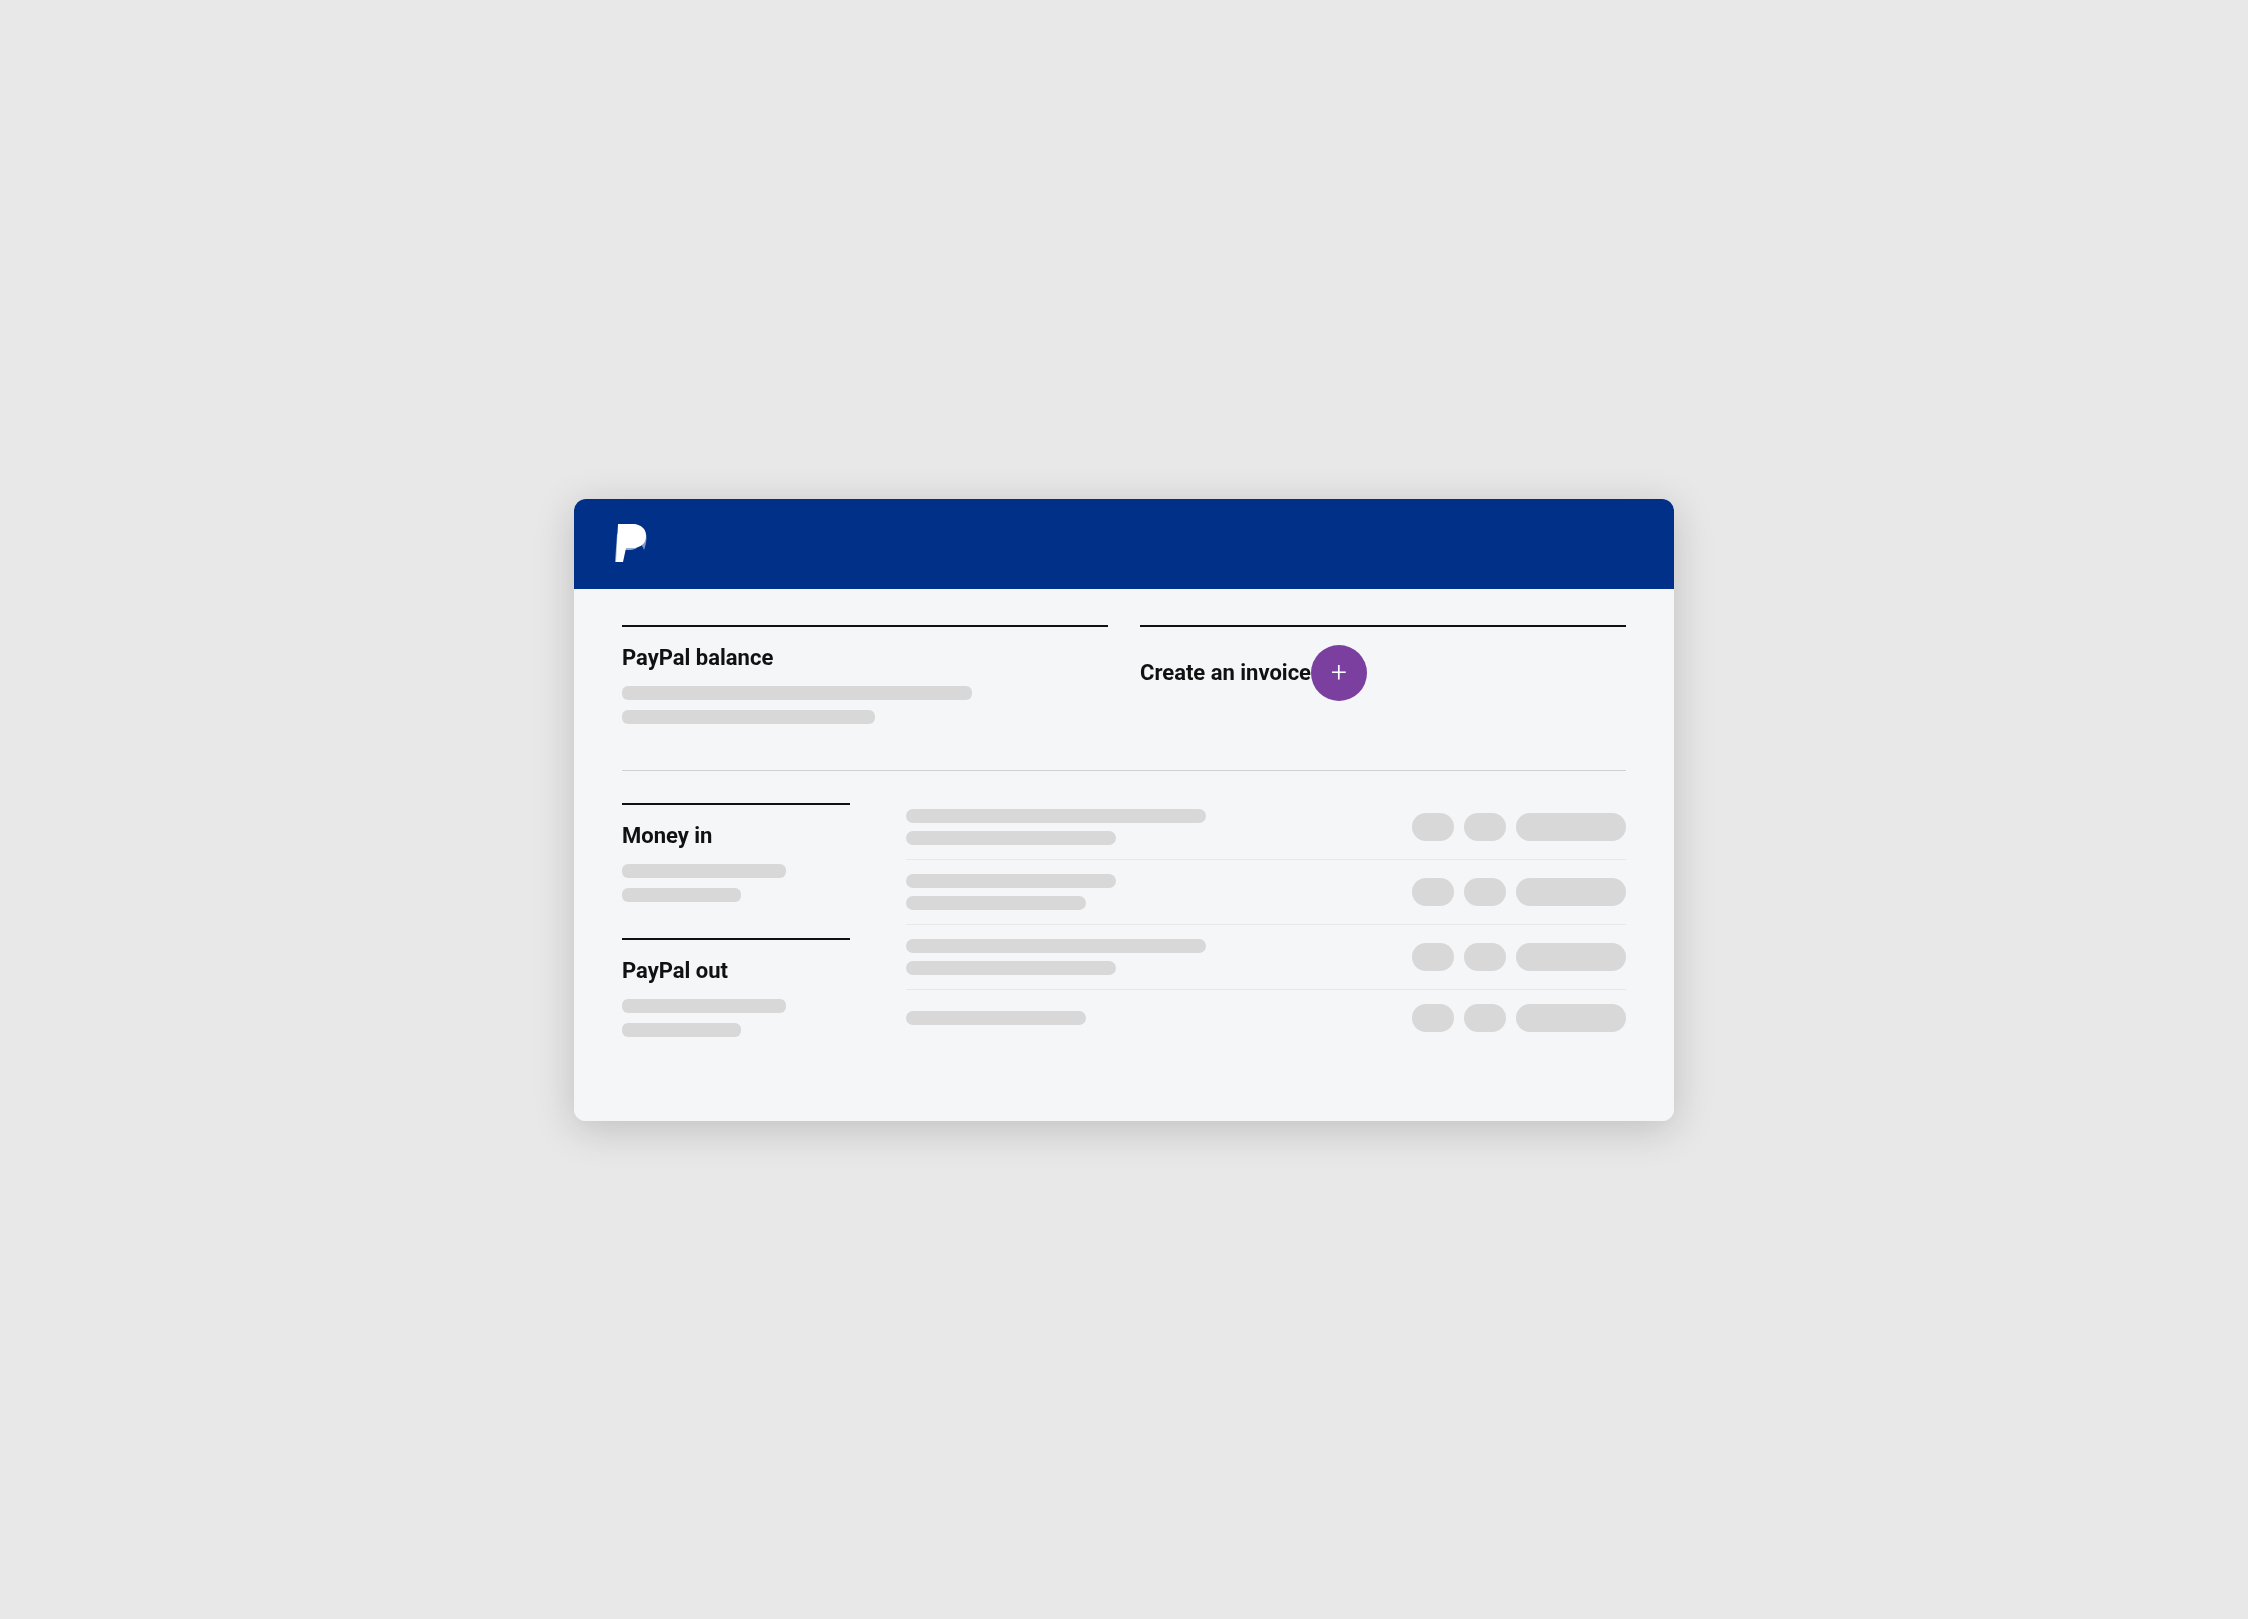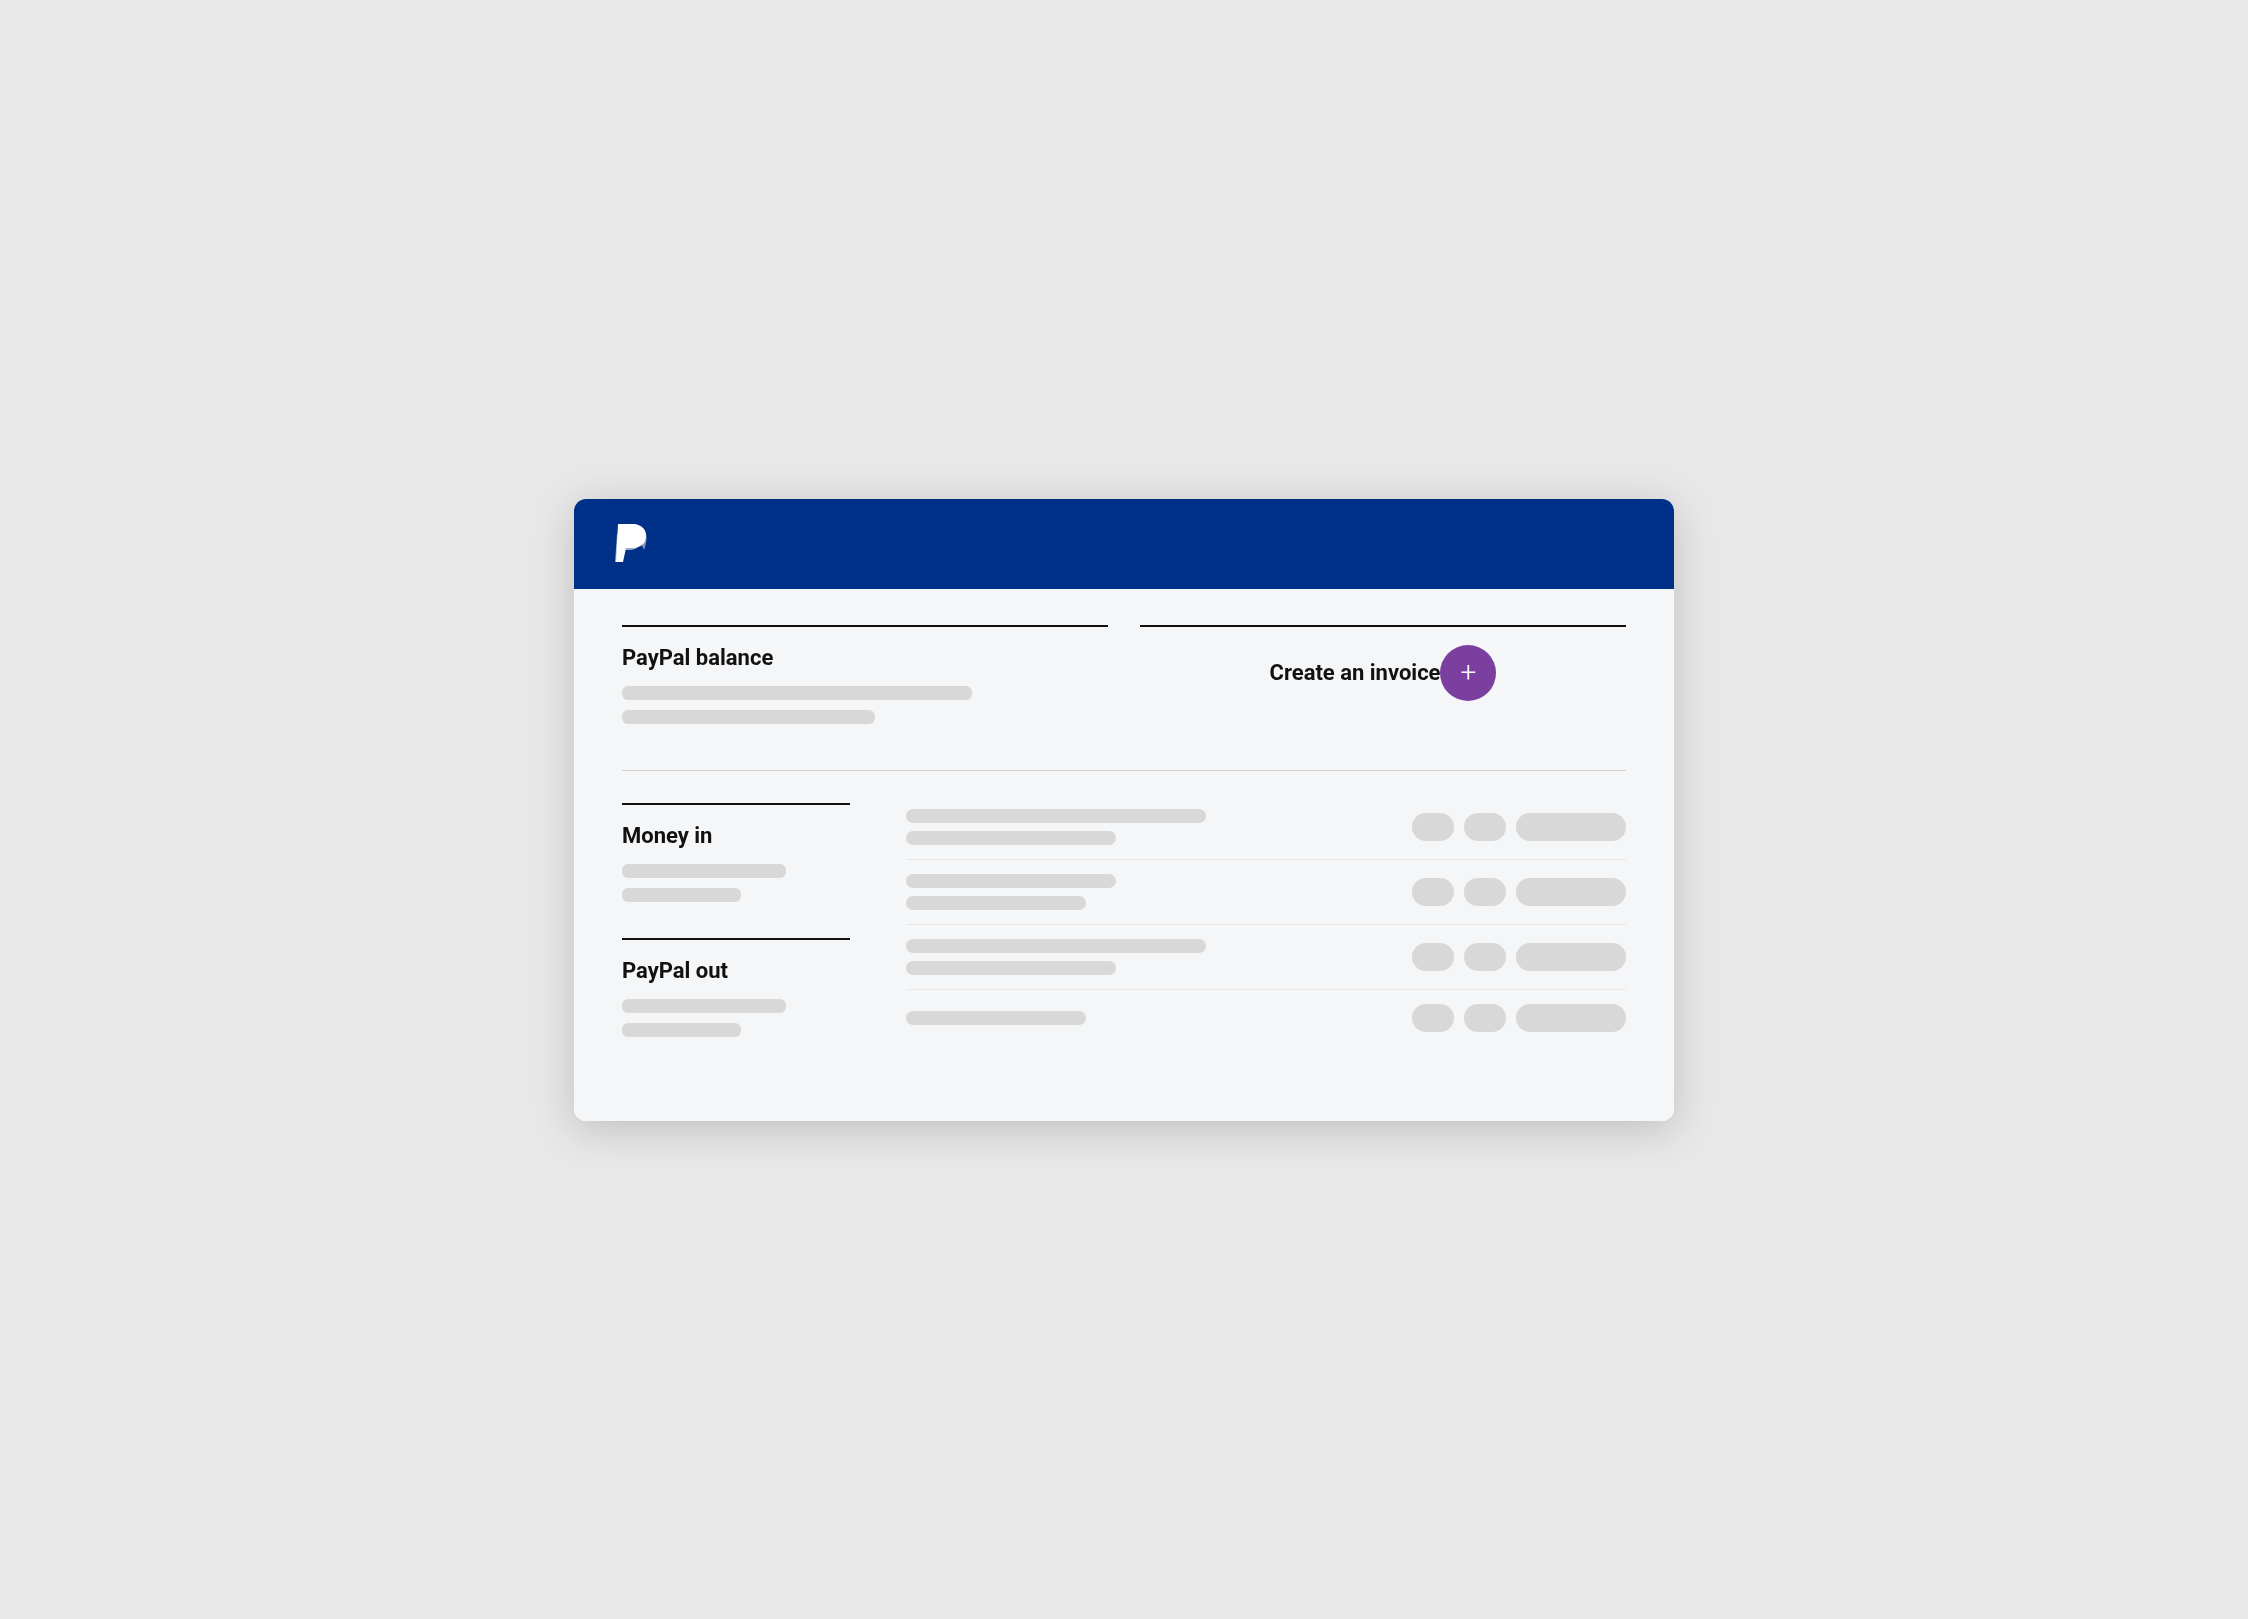--- a/index.html
+++ b/index.html
@@ -68,21 +68,21 @@
     .panel-title {
       font-size: 22px;
       font-weight: 700;
       color: #111;
       margin-bottom: 16px;
     }
 
     .panel-with-action {
       display: flex;
       align-items: center;
-      justify-content: center;
+      justify-content: flex-start;
       margin-bottom: 16px;
     }
 
     .panel-with-action .panel-title {
       margin-bottom: 0;
     }
 
     .skeleton-block {
       background: #d8d8d8;
       border-radius: 6px;

